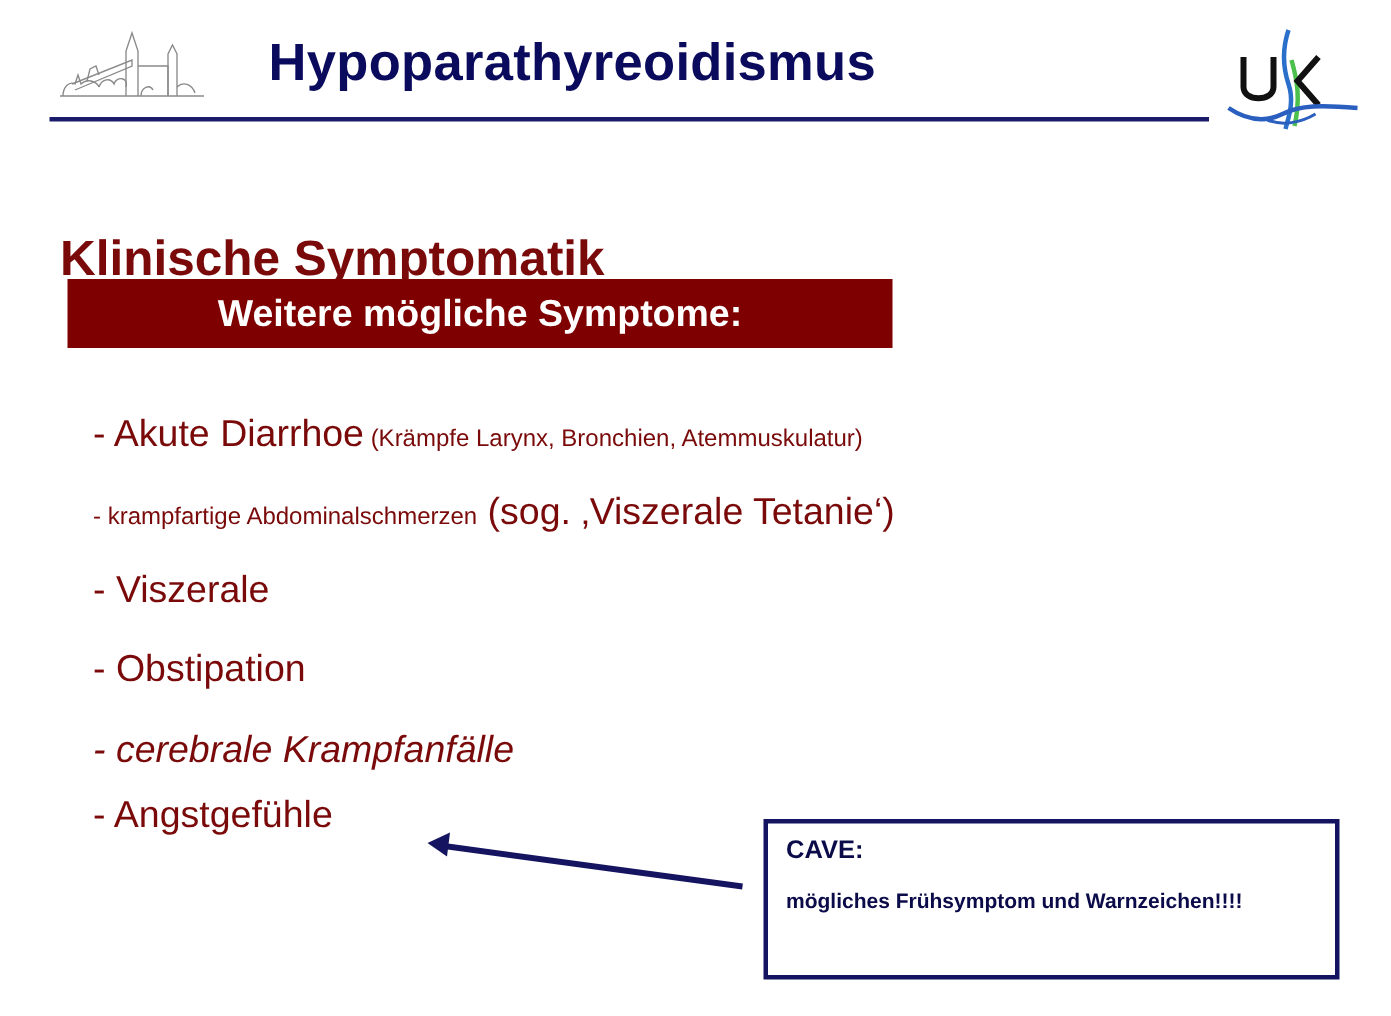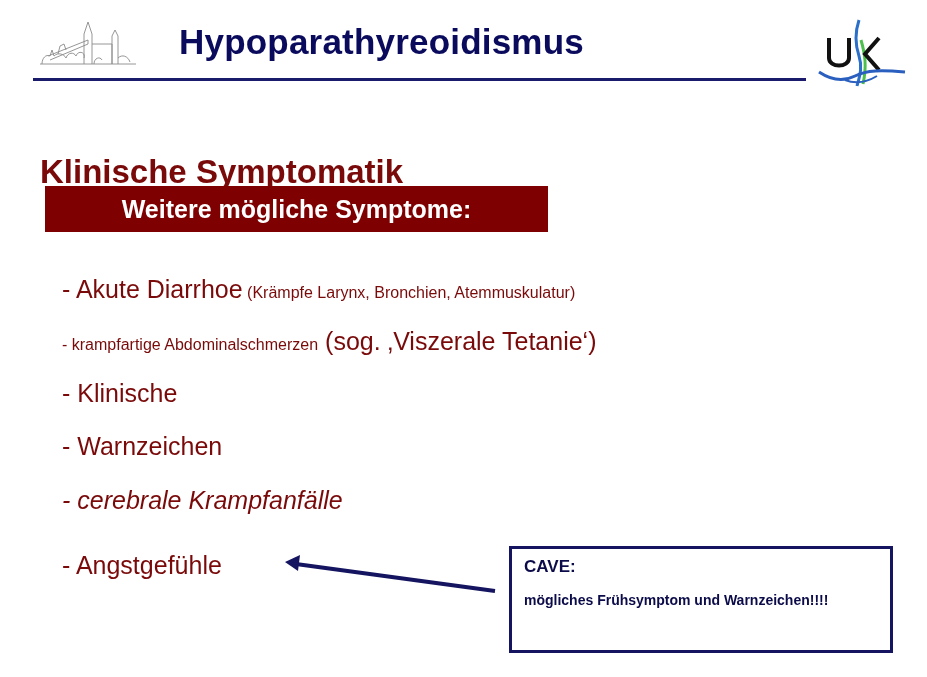--- a/index.html
+++ b/index.html
@@ -34,21 +34,21 @@
 
     .section-heading {
       left: 40px; top: 113px;
       font-size: 33px;
       font-weight: bold;
       color: #7a0a0a;
       margin-top: 40px;
     }
 
     .banner {
-      left: 45px; top: 186px; width: 503px; height: 46px;
+      left: 45px; top: 186px; width: 550px; height: 46px;
       background: #7f0000;
       color: #ffffff;
       font-size: 25px;
       font-weight: bold;
       text-align: center;
       line-height: 46px;
     }
 
     .item {
       left: 62px;
@@ -107,29 +107,29 @@
 
 <div class="abs banner">Weitere mögliche Symptome:</div>
 
 <div class="abs item" style="top:275px;">
   <span class="big">- Akute Diarrhoe</span><span class="small"> (Krämpfe Larynx, Bronchien, Atemmuskulatur)</span>
 </div>
 <div class="abs item" style="top:327px;">
   <span class="small">- krampfartige Abdominalschmerzen</span><span class="mid"> (sog. ‚Viszerale Tetanie‘)</span>
 </div>
 <div class="abs item" style="top:379px;">
-  <span class="big">- Klinische</span>
+  <span class="big">- Viszerale</span>
 </div>
 <div class="abs item" style="top:432px;">
-  <span class="big">- Warnzeichen</span>
+  <span class="big">- Obstipation</span>
 </div>
 <div class="abs item" style="top:486px;font-style:italic;">
   <span class="big">- cerebrale Krampfanfälle</span>
 </div>
-<div class="abs item" style="top:551px;">
+<div class="abs item" style="top:529px;">
   <span class="big">- Angstgefühle</span>
 </div>
 
 <svg class="abs arrow" viewBox="0 0 927 677">
   <line x1="495" y1="591" x2="296" y2="564" stroke="#141460" stroke-width="4"></line>
   <polygon points="285,562 300,555 298,571" fill="#141460"></polygon>
 </svg>
 
 <div class="abs cave-box">
   <div class="cave-title">CAVE:</div>

